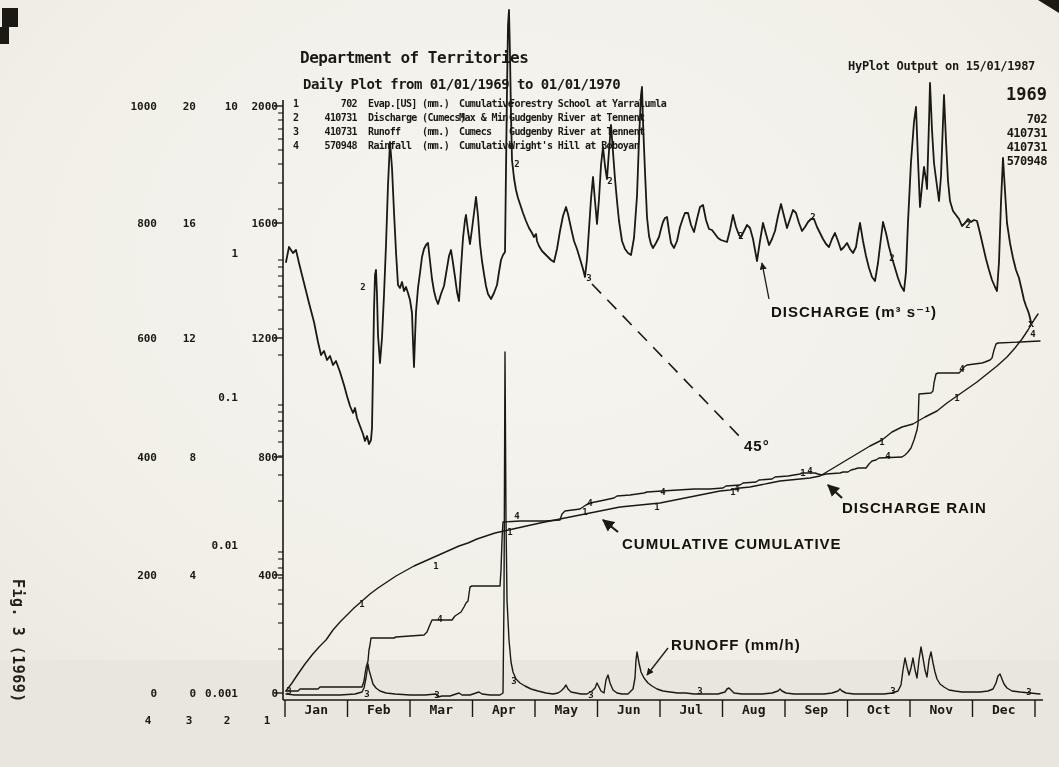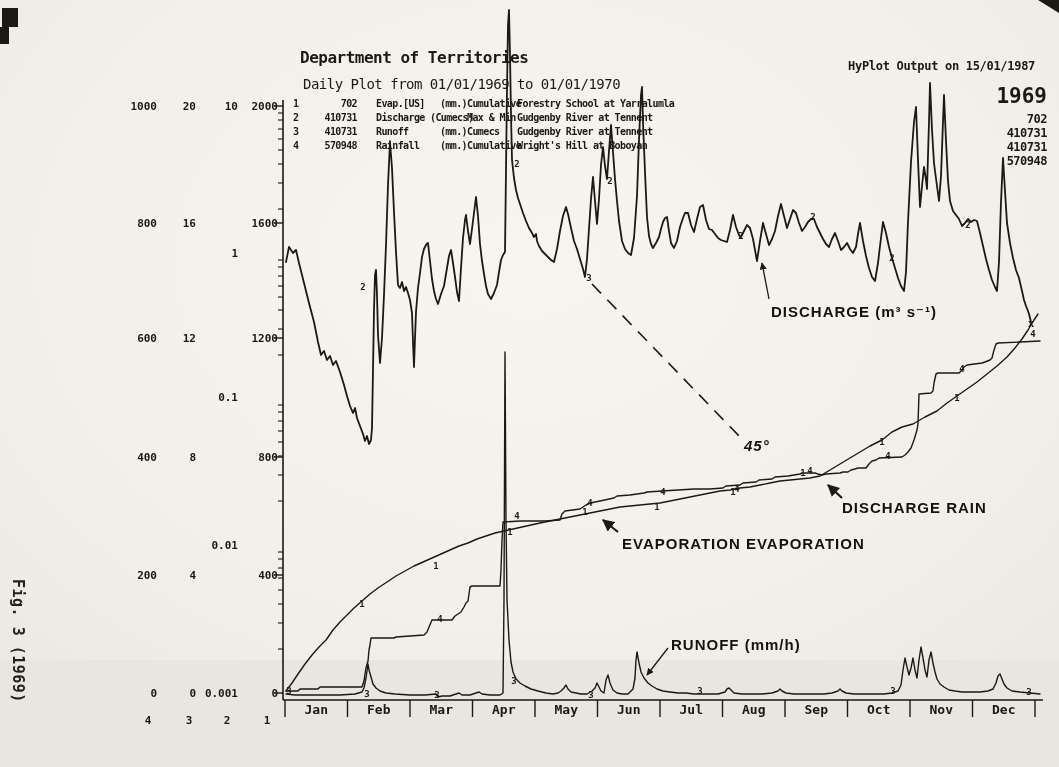--- a/index.html
+++ b/index.html
@@ -3,35 +3,35 @@
 <meta charset="utf-8">
 <style>
   html,body{margin:0;padding:0;}
   body{width:1059px;height:767px;overflow:hidden;background:#e8e6df;font-family:"Liberation Sans",sans-serif;}
   .page{position:relative;width:1059px;height:660px;background:#f3f2ec;
         background-image:radial-gradient(ellipse at 50% 40%, #f6f5f0 0%, #f1efe8 70%, #ecead féretlen2 100%);}
   .page{background-image:radial-gradient(ellipse at 50% 40%, #f6f5f0 0%, #f1efe8 70%, #ebe9e1 100%);}
   .title{position:absolute;left:300px;top:48px;font-family:"DejaVu Sans Mono","Liberation Mono",monospace;
          font-size:16px;font-weight:bold;letter-spacing:-0.5px;color:#1b1914;}
   .subtitle{position:absolute;left:303px;top:76px;font-family:"DejaVu Sans Mono","Liberation Mono",monospace;
-         font-size:14px;font-weight:normal;letter-spacing:-0.5px;color:#1b1914;}
+         font-size:14px;font-weight:bold;letter-spacing:-0.5px;color:#1b1914;}
   .hyplot{position:absolute;right:24px;top:59px;font-family:"DejaVu Sans Mono","Liberation Mono",monospace;
          font-size:12px;font-weight:bold;letter-spacing:-0.3px;color:#1b1914;text-align:center;}
   .year{position:absolute;right:12px;top:84px;font-family:"DejaVu Sans Mono","Liberation Mono",monospace;
-         font-size:21px;font-weight:bold;color:#1b1914;}
+         font-size:17px;font-weight:bold;color:#1b1914;}
   .rvals{position:absolute;right:12px;top:112px;text-align:right;font-family:"DejaVu Sans Mono","Liberation Mono",monospace;
          font-size:12px;font-weight:bold;line-height:14px;letter-spacing:-0.5px;color:#1b1914;}
   .legend{position:absolute;left:293px;top:97px;font-family:"DejaVu Sans Mono","Liberation Mono",monospace;
          font-size:10px;font-weight:bold;letter-spacing:-0.6px;color:#1b1914;}
   .legend-row{height:14px;line-height:14px;white-space:nowrap;}
   .legend-row span{display:inline-block;vertical-align:top;}
   .c-num{width:14px;}
   .c-id{width:50px;text-align:right;}
-  .c-name{width:54px;margin-left:19px;}
-  .c-unit{width:37px;text-align:right;}
+  .c-name{width:54px;margin-left:11px;}
+  .c-unit{width:37px;}
   .c-type{width:50px;}
   .c-station{}
   .anno{position:absolute;font-family:"Liberation Sans","DejaVu Sans",sans-serif;font-size:15px;font-weight:600;
         letter-spacing:1px;color:#14120d;white-space:nowrap;}
   .figcap{position:absolute;left:-53px;top:641px;width:142px;height:18px;transform:rotate(90deg);
         font-family:"DejaVu Sans Mono","Liberation Mono",monospace;font-size:15px;font-weight:bold;
         letter-spacing:0.5px;color:#242118;}
   #chart{position:absolute;left:0;top:0;}
   #chart text{font-family:"DejaVu Sans Mono","Liberation Mono",monospace;fill:#1b1914;font-weight:bold;}
   #annos{position:absolute;inset:0;pointer-events:none;}
@@ -210,21 +210,21 @@
       <text x="1031" y="327" text-anchor="middle" font-size="11px">x</text>
       <text x="589" y="281" text-anchor="middle" font-size="9px">3</text>
       <line x1="769" y1="299" x2="762" y2="263" stroke="#1b1914" stroke-width="1.3" marker-end="url(#ah)"></line>
       <line x1="842" y1="498" x2="828" y2="485" stroke="#1b1914" stroke-width="2.2" marker-end="url(#ah)"></line>
       <line x1="618" y1="532" x2="603" y2="520" stroke="#1b1914" stroke-width="2.2" marker-end="url(#ah)"></line>
       <line x1="668" y1="648" x2="647" y2="675" stroke="#1b1914" stroke-width="1.3" marker-end="url(#ah)"></line>
     </svg>
 
   <div id="annos">
       <div class="anno" style="left: 771px; top: 303px; text-align: center;">DISCHARGE (m³ s⁻¹)</div>
-      <div class="anno" style="left: 744px; top: 437px; font-style: italic;">45°</div>
+      <div class="anno" style="left: 744px; top: 437px;">45°</div>
       <div class="anno" style="left: 842px; top: 499px;">DISCHARGE RAIN</div>
-      <div class="anno" style="left: 622px; top: 535px;">EVAPORATION EVAPORATION</div>
+      <div class="anno" style="left: 622px; top: 535px;">CUMULATIVE CUMULATIVE</div>
       <div class="anno" style="left: 671px; top: 636px; text-align: right;">RUNOFF (mm/h)</div>
     </div>
 
   <div class="figcap">Fig. 3 (1969)</div>
 
 </div>
 
 </body></html>

